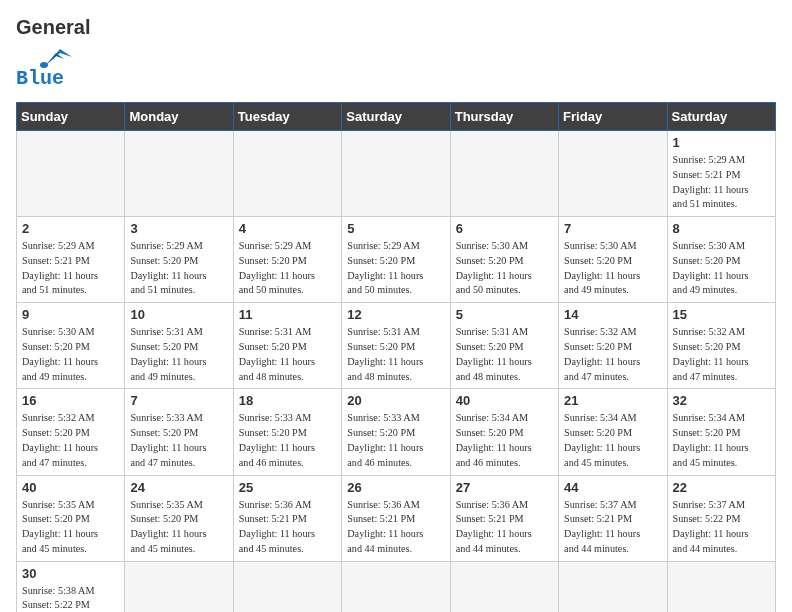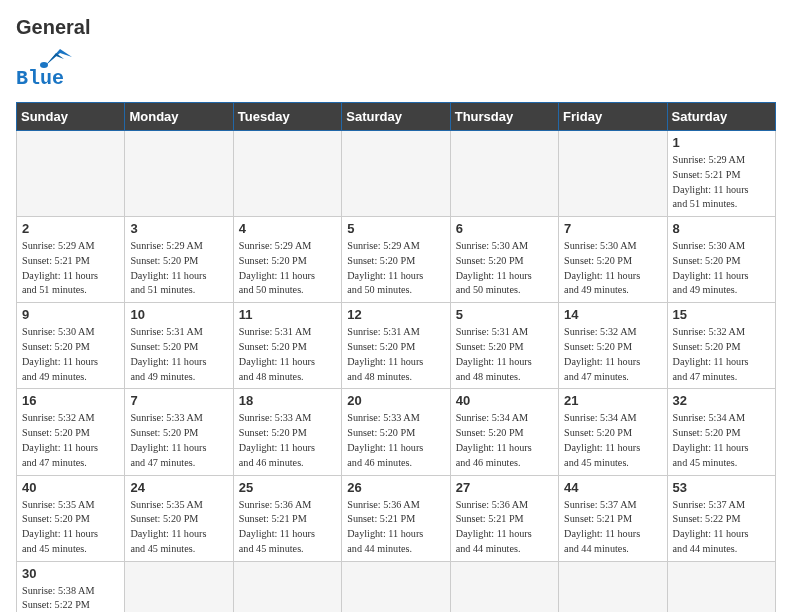--- a/index.html
+++ b/index.html
@@ -234,21 +234,21 @@
         </td>
         <td>
           <span class="day-number">27</span>
           <div class="day-info">Sunrise: 5:36 AM<br>Sunset: 5:21 PM<br>Daylight: 11 hours<br>and 44 minutes.</div>
         </td>
         <td>
           <span class="day-number">44</span>
           <div class="day-info">Sunrise: 5:37 AM<br>Sunset: 5:21 PM<br>Daylight: 11 hours<br>and 44 minutes.</div>
         </td>
         <td>
-          <span class="day-number">53</span>
+          <span class="day-number">22</span>
           <div class="day-info">Sunrise: 5:37 AM<br>Sunset: 5:22 PM<br>Daylight: 11 hours<br>and 44 minutes.</div>
         </td>
       </tr>
       <tr class="last-row">
         <td>
           <span class="day-number">30</span>
           <div class="day-info">Sunrise: 5:38 AM<br>Sunset: 5:22 PM<br>Daylight: 11 hours<br>and 44 minutes.</div>
         </td>
         <td class="empty"></td>
         <td class="empty"></td>

